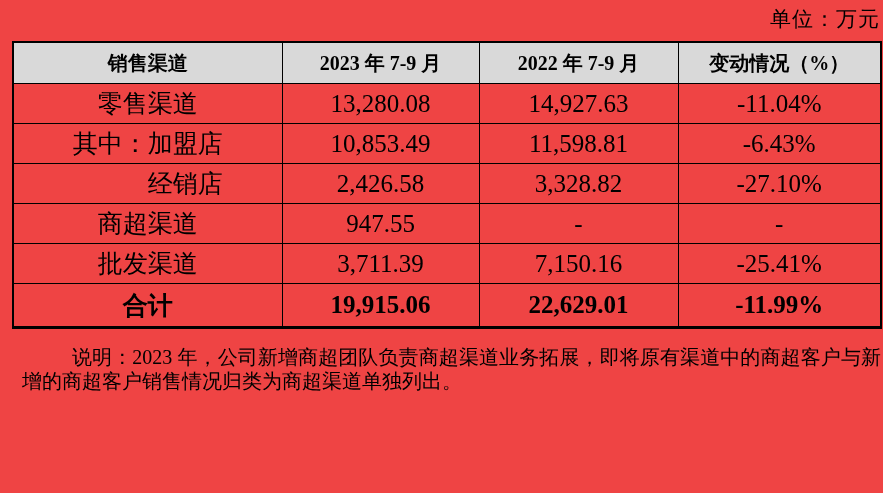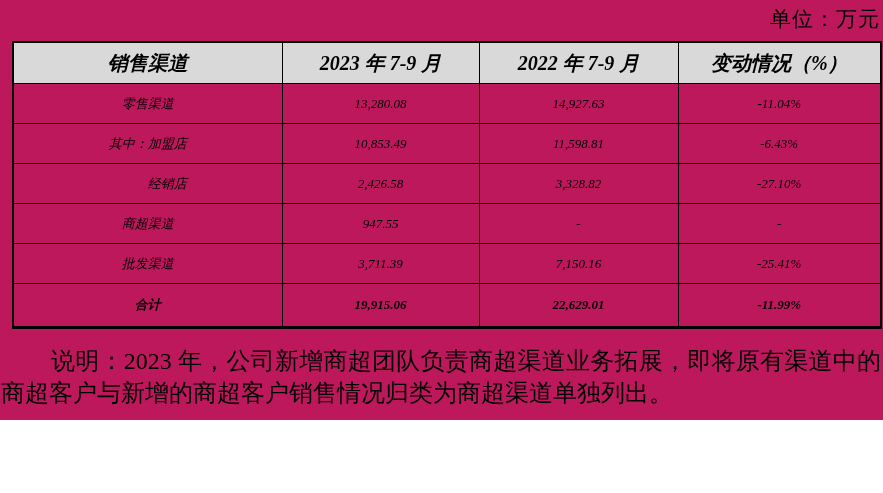--- a/index.html
+++ b/index.html
@@ -5,69 +5,68 @@
   html, body {
     margin: 0;
     padding: 0;
     background: #ffffff;
     color: #000000;
     font-family: "Liberation Serif", "DejaVu Serif", serif;
   }
   .page {
     position: relative;
     width: 883px;
-    height: 420px;
-    background: #be185d;
+    height: 493px;
+    background: #ef4444;
     overflow: hidden;
   }
   .unit {
     text-align: right;
     font-size: 21px;
     padding: 5px 3px 0 0;
     letter-spacing: 1px;
   }
   table.sales-table {
     border-collapse: collapse;
     table-layout: fixed;
     width: 868px;
     margin: 8px 0 16px 12px;
     border: 2px solid #000000;
     border-bottom-width: 3px;
-    font-style: italic;
   }
   table.sales-table th,
   table.sales-table td {
     border: 1px solid #000000;
     text-align: center;
     vertical-align: middle;
     padding: 0;
     overflow: hidden;
   }
   table.sales-table th {
     background: #d9d9d9;
     font-weight: bold;
     font-size: 20px;
     height: 40px;
   }
   table.sales-table td {
-    font-size: 13px;
+    font-size: 25px;
     height: 39px;
   }
   table.sales-table tr.total-row td {
     font-weight: bold;
     height: 42px;
   }
   .col-channel { width: 269px; }
   .col-2023    { width: 197px; }
   .col-2022    { width: 199px; }
   .col-change  { width: 203px; }
   .footnote {
-    font-size: 24px;
-    line-height: 32px;
-    margin: 11px 2px 0 1px;
+    font-size: 20px;
+    line-height: 24px;
+    margin: 11px 2px 0 22px;
     text-align: justify;
     text-indent: 50px;
   }
 </style>
 </head>
 <body>
 
 <div class="page">
 
   <div class="unit">单位：万元</div>

